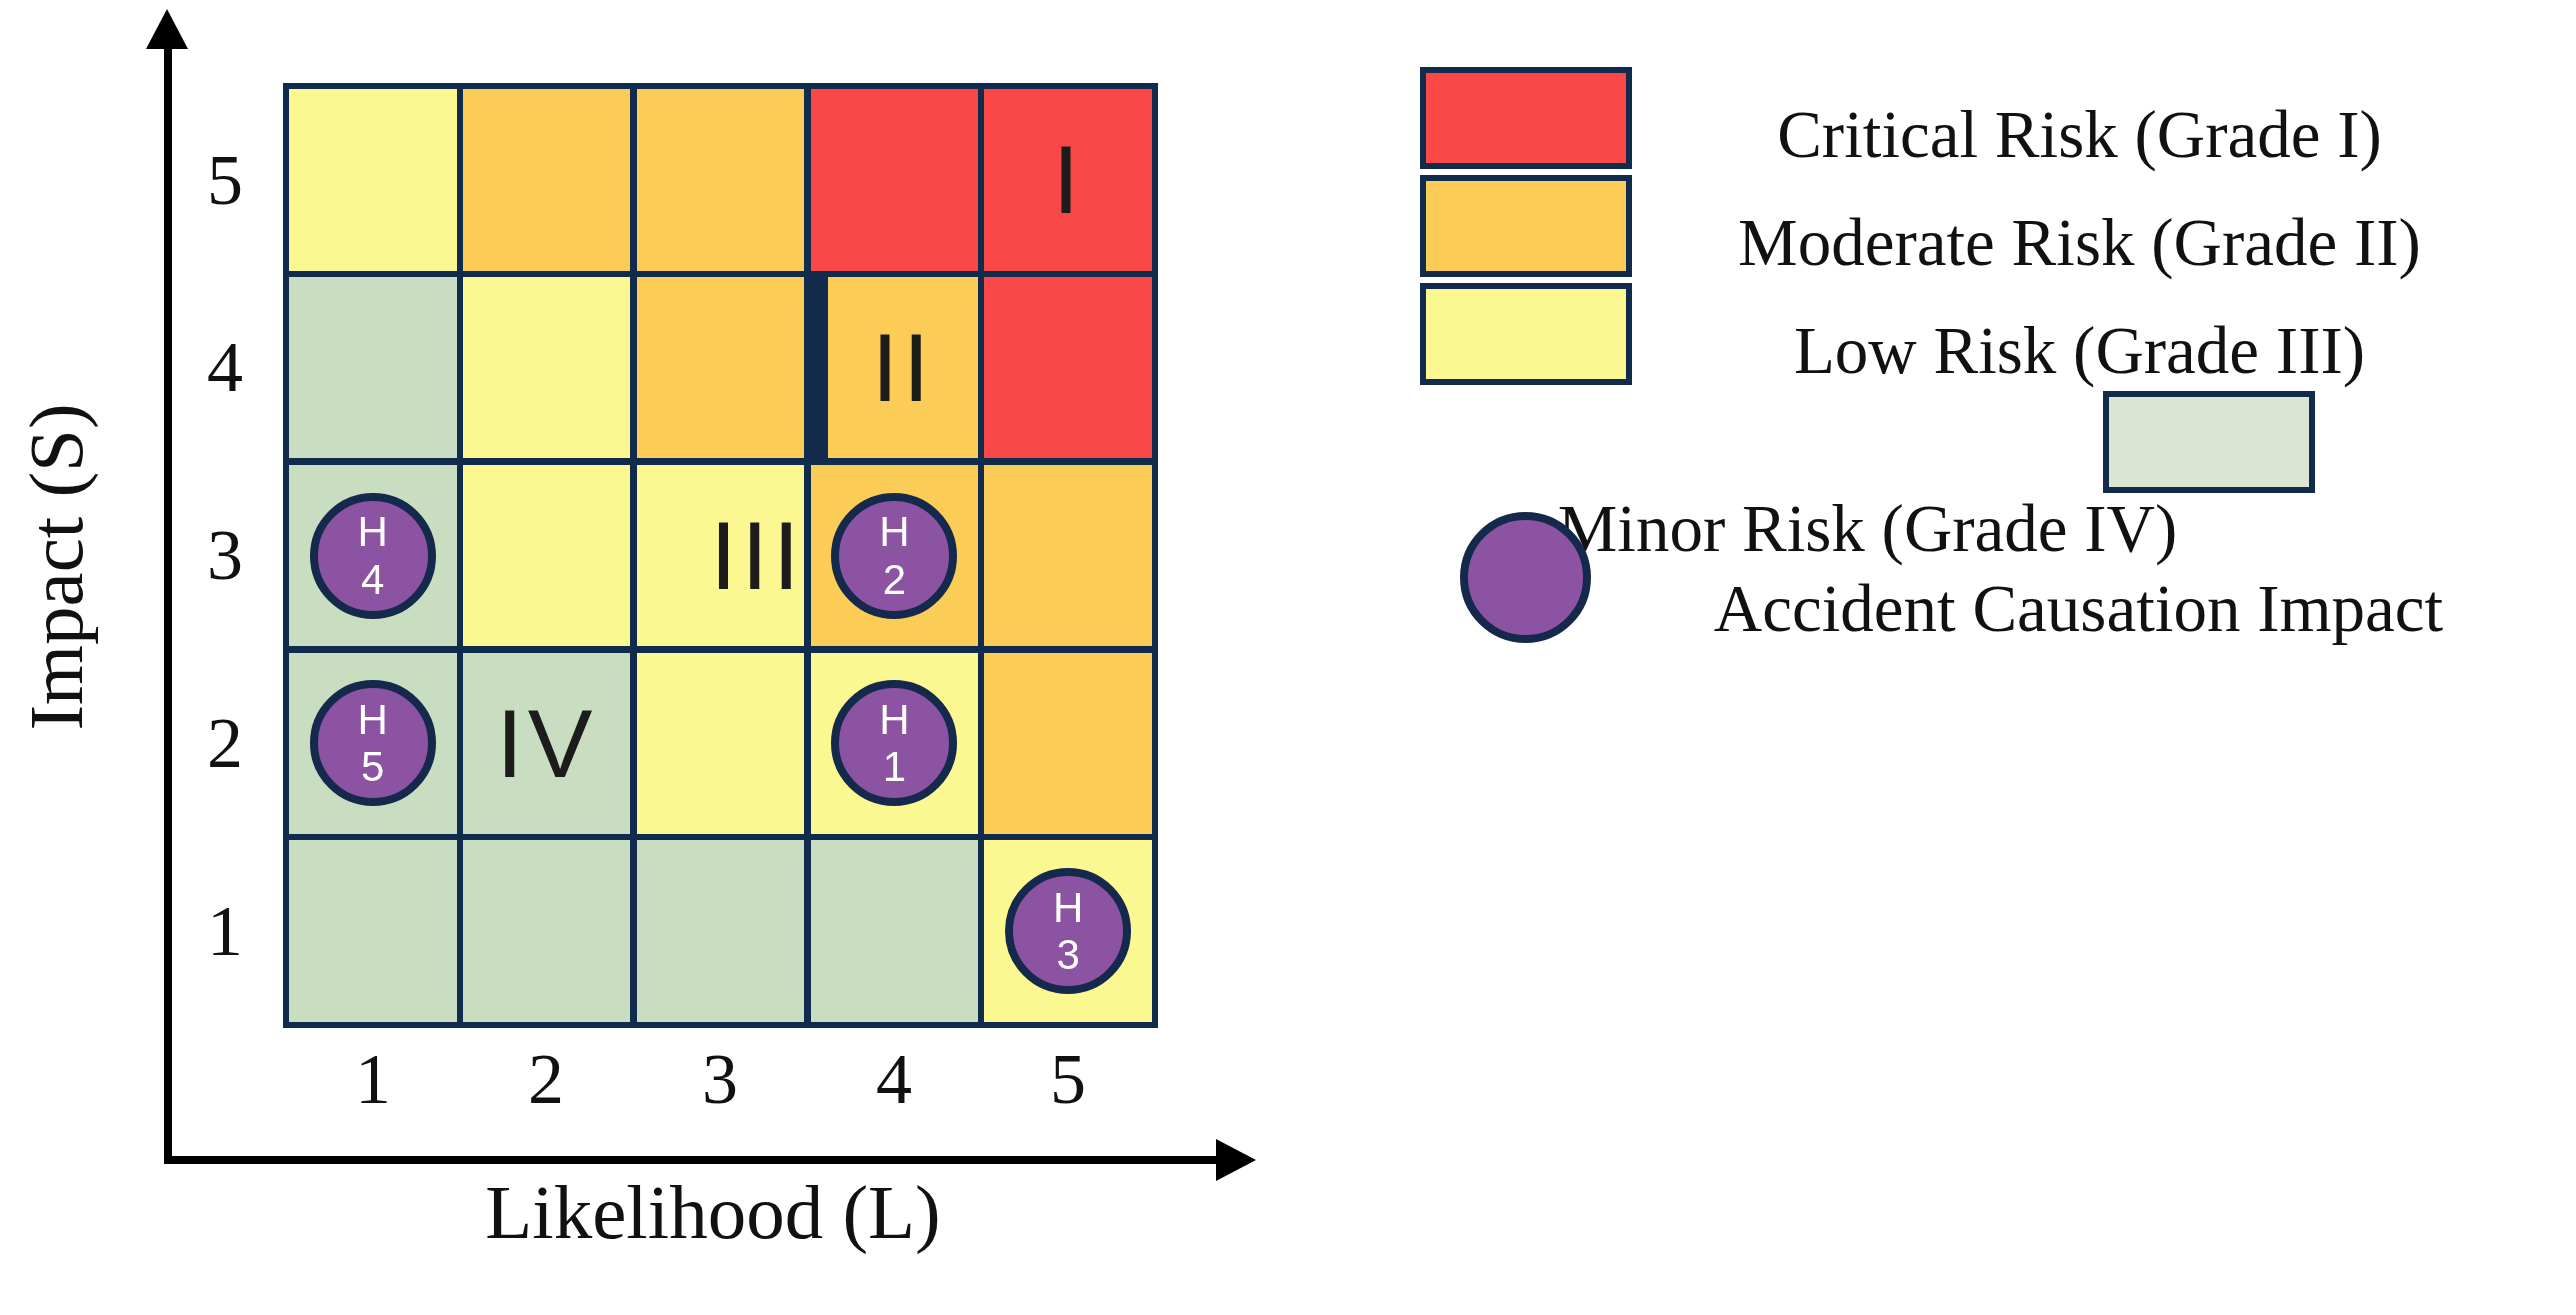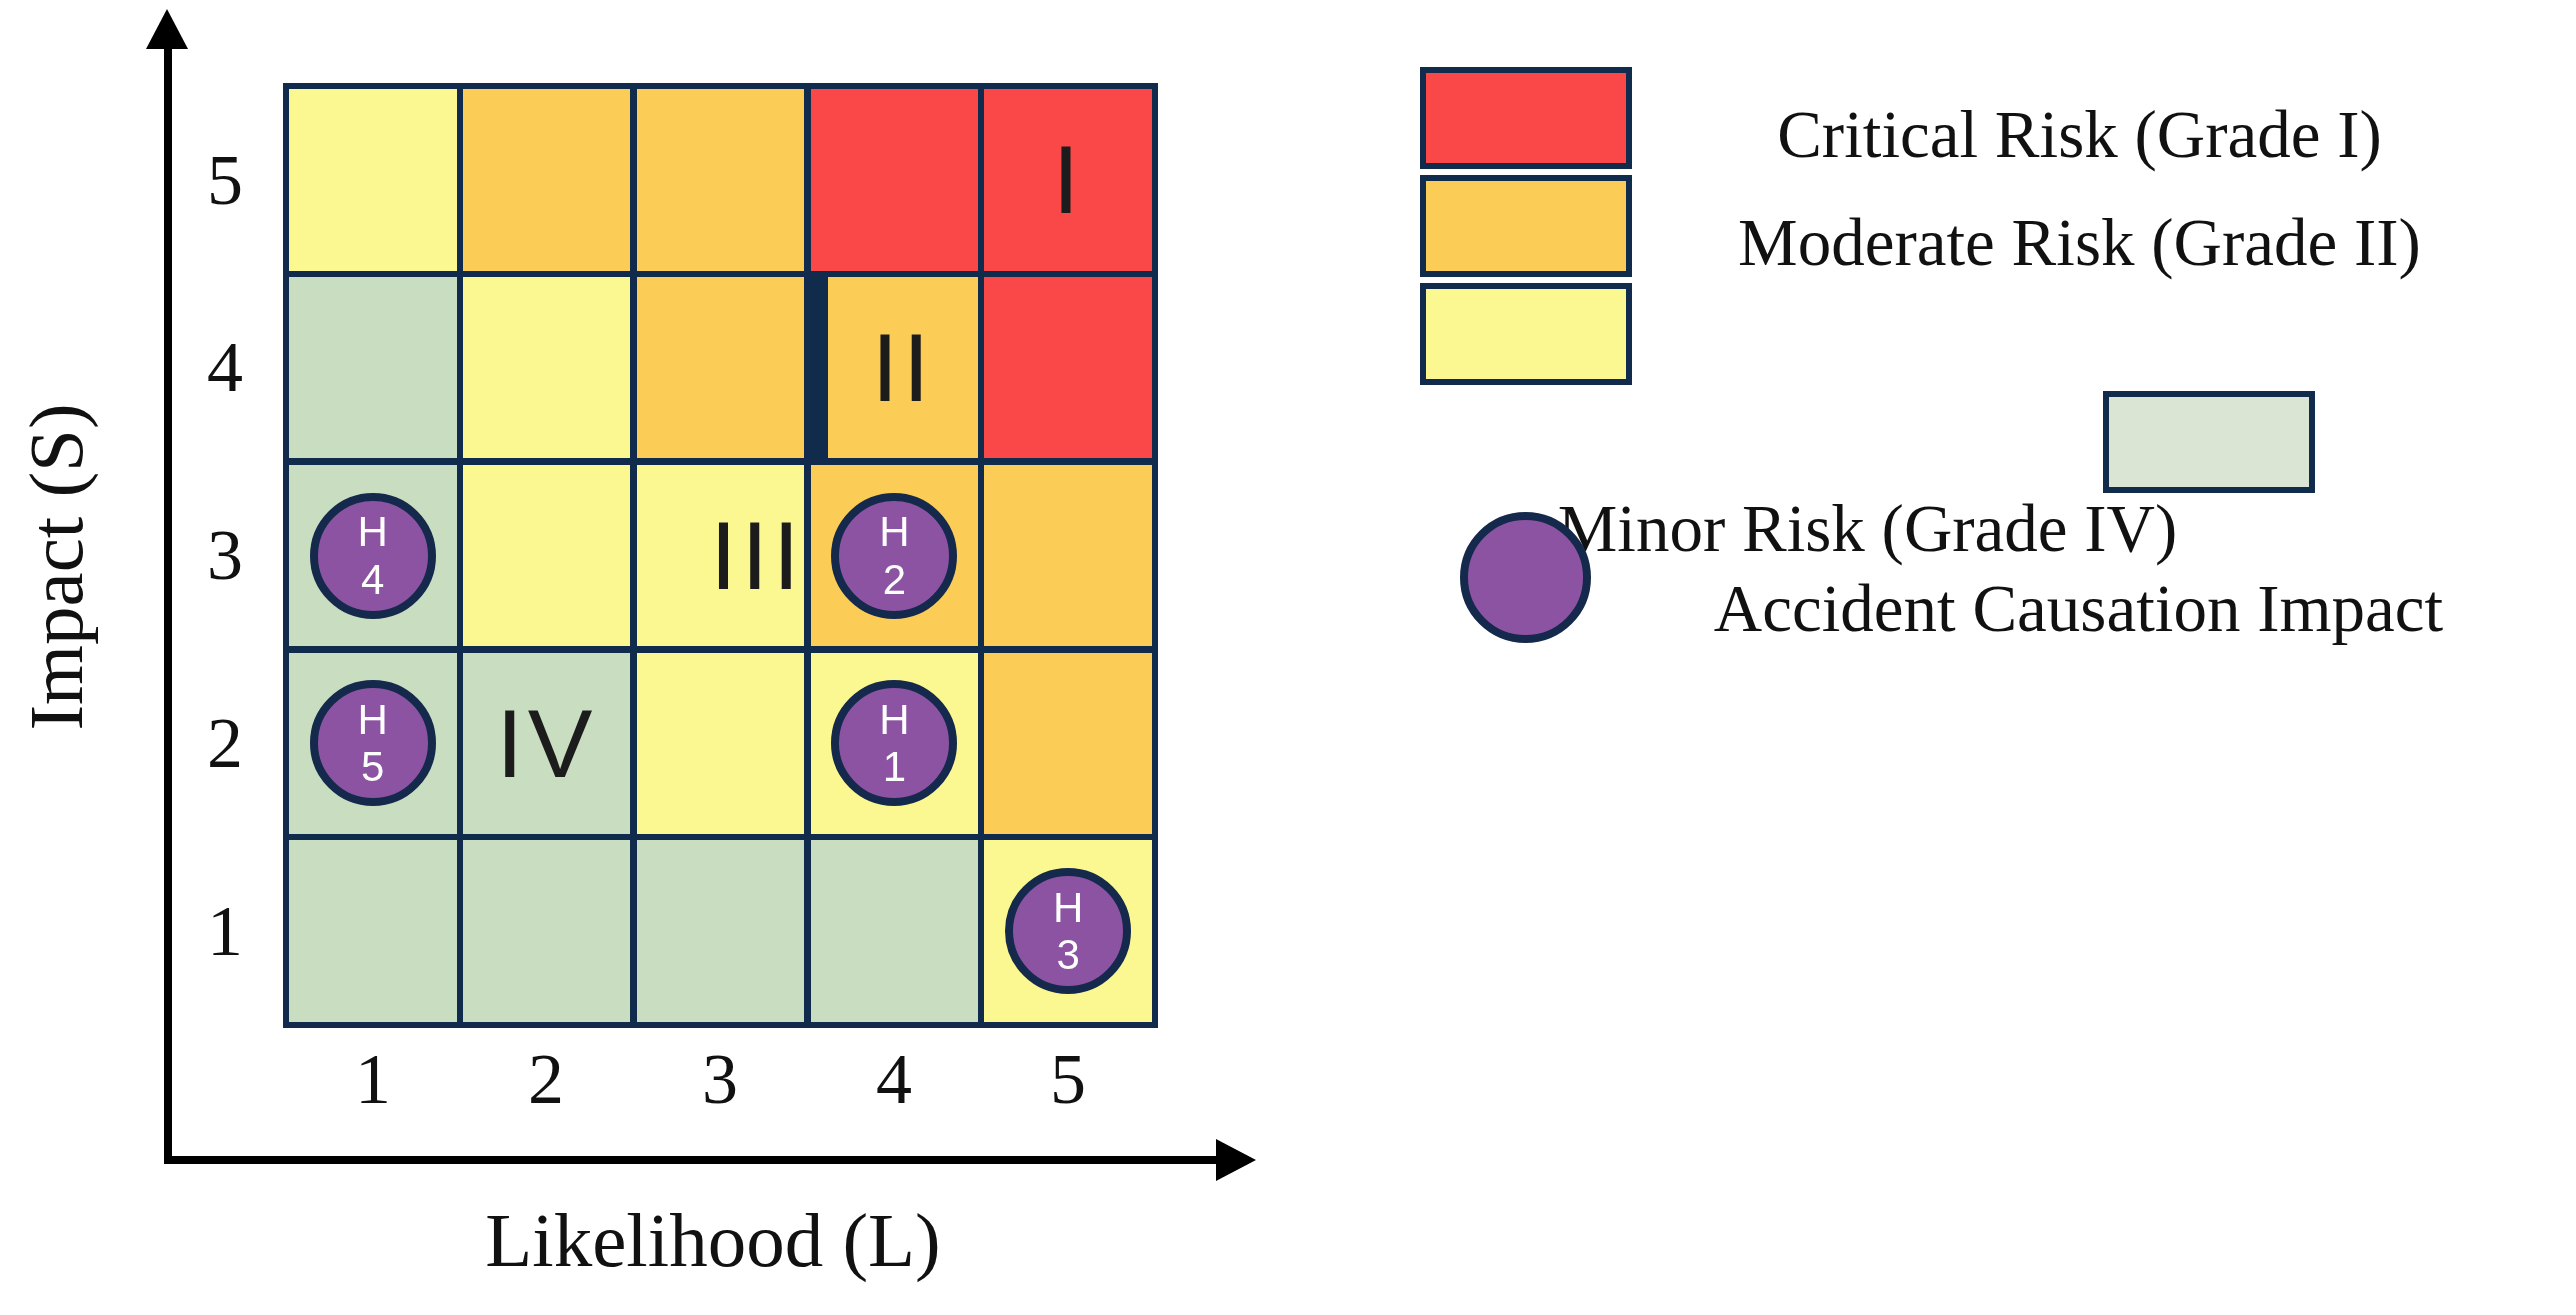--- a/index.html
+++ b/index.html
@@ -47,21 +47,21 @@
 <body>
 
 <div class="canvas">
 
   <div class="axis-title" id="yAxisTitle" style="left:56px; top:567px;">Impact (S)</div>
   <div class="axis-line" style="left:164px; top:27px; width:8px; height:1137px;"></div>
   <div class="arrowhead" style="left:146px; top:9px; border-left:21.6px solid transparent; border-right:21.6px solid transparent; border-bottom:40px solid #000000;"></div>
 
   <div class="axis-line" style="left:164px; top:1156px; width:1055px; height:8px;"></div>
   <div class="arrowhead" style="left:1216px; top:1139px; border-top:21.6px solid transparent; border-bottom:21.6px solid transparent; border-left:40px solid #000000;"></div>
-  <div class="axis-title" id="xAxisTitle" style="left:713px; top:1240px;text-align:right;">Likelihood (L)</div>
+  <div class="axis-title" id="xAxisTitle" style="left:713px; top:1212px;text-align:right;">Likelihood (L)</div>
 
   <div class="grid" id="grid" style="background: rgb(17, 43, 77); border-color: rgb(17, 43, 77);">
       <div class="cell" style="background: rgb(251, 248, 145);"></div>
       <div class="cell" style="background: rgb(251, 205, 86);"></div>
       <div class="cell" style="background: rgb(251, 205, 86);"></div>
       <div class="cell" style="background: rgb(250, 71, 71);"></div>
       <div class="cell" style="background: rgb(250, 71, 71);">
         <span class="zone">I</span>
       </div>
       <div class="cell" style="background: rgb(201, 222, 193);"></div>
@@ -136,20 +136,21 @@
       <div class="legend-row" style="top: 67px; height: 102px;">
         <div class="swatch" style="background: rgb(250, 71, 71); border-color: rgb(17, 43, 77);"></div>
         <div class="legend-label">Critical Risk (Grade I)</div>
       </div>
       <div class="legend-row" style="top: 175px; height: 102px;">
         <div class="swatch" style="background: rgb(251, 205, 86); border-color: rgb(17, 43, 77);"></div>
         <div class="legend-label">Moderate Risk (Grade II)</div>
       </div>
       <div class="legend-row" style="top: 283px; height: 102px;">
         <div class="swatch" style="background: rgb(251, 248, 145); border-color: rgb(17, 43, 77);"></div>
+        <div class="legend-label">Low Risk (Grade III)</div>
       </div>
       <div class="legend-row" style="top: 391px; height: 102px; flex-direction: column;">
         <div class="swatch" style="background: rgb(219, 229, 211); border-color: rgb(17, 43, 77);"></div>
         <div class="legend-label">Minor Risk (Grade IV)</div>
       </div>
       <div class="legend-row" style="top: 499px; height: 144px;">
         <div class="legend-circle" style="background: rgb(140, 83, 162); border-color: rgb(20, 41, 75);"></div>
         <div class="legend-label">Accident Causation Impact</div>
       </div>
     </div>

